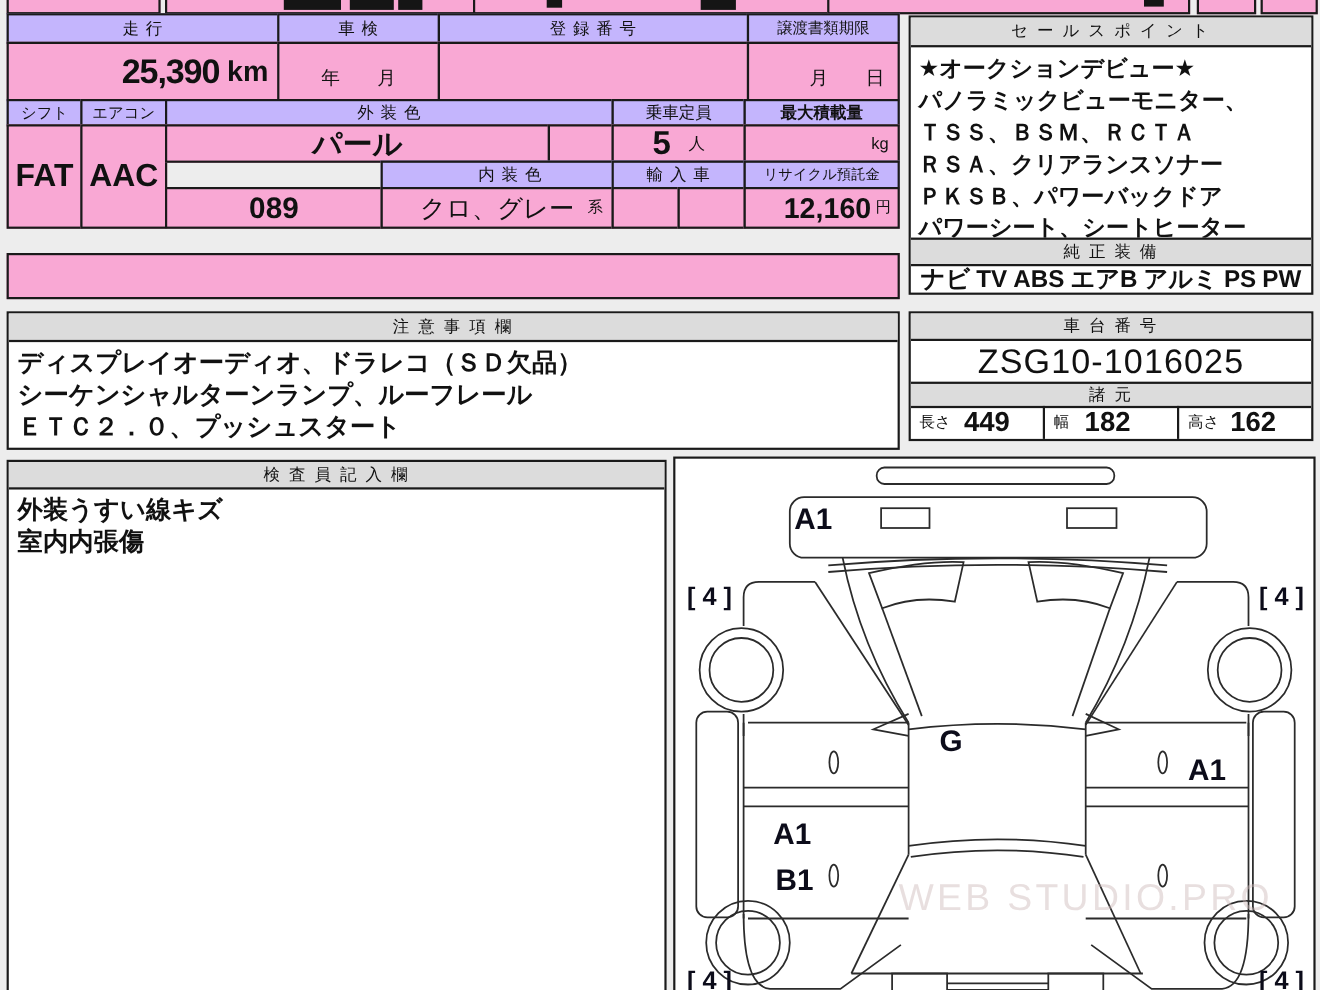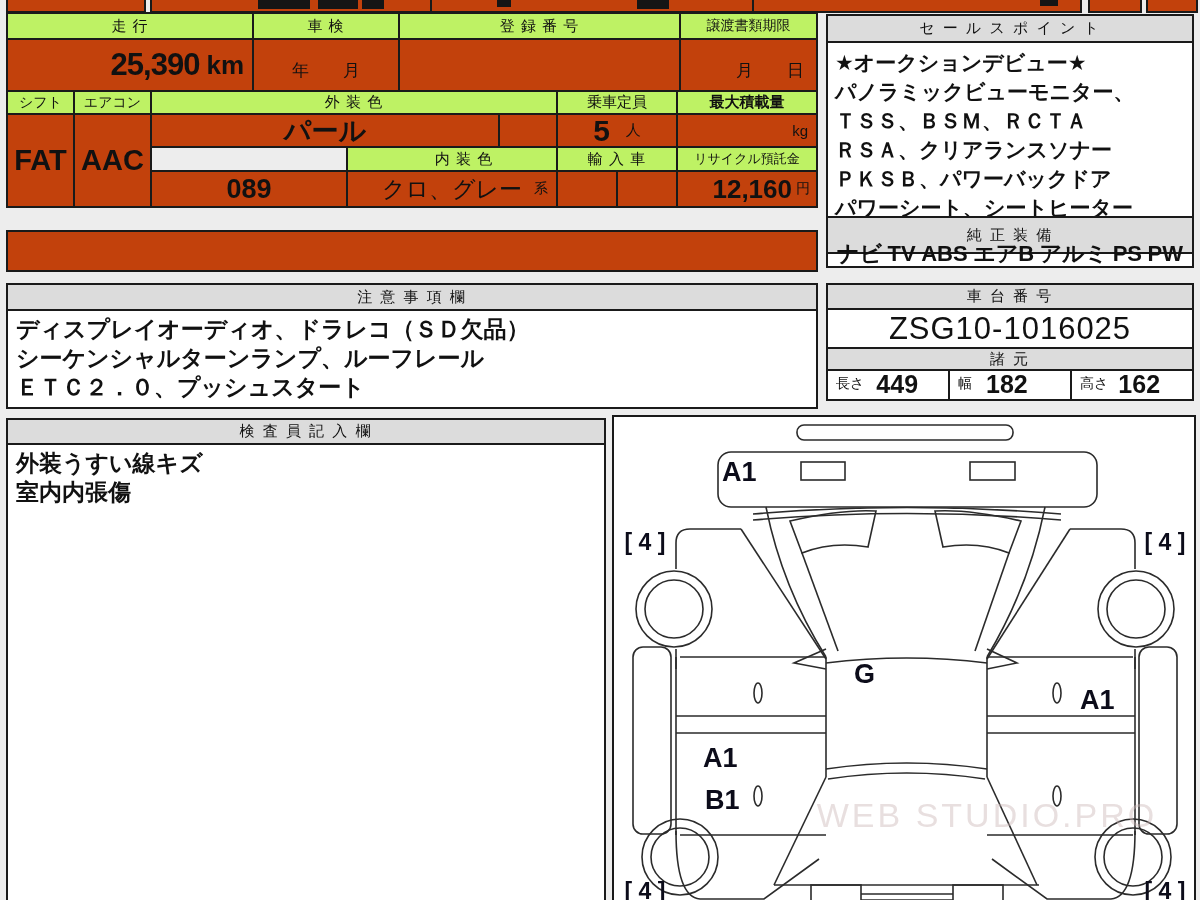--- a/index.html
+++ b/index.html
@@ -1,20 +1,20 @@
 <!DOCTYPE html>
 <html><head>
 <meta charset="utf-8">
 <style>
   html,body{margin:0;padding:0;}
   #sheet{position:relative;width:1200px;height:900px;background:#ededed;overflow:hidden;
          font-family:"Liberation Sans","DejaVu Sans",sans-serif;color:#111;}
-  .c{position:absolute;box-sizing:border-box;border:2px solid #1a1a1a;background:#c2410c;
+  .c{position:absolute;box-sizing:border-box;border:2px solid #1a1a1a;background:#f9a8d4;
      display:flex;align-items:center;justify-content:center;}
-  .hdr{background:#bef264;font-size:15px;letter-spacing:1px;}
+  .hdr{background:#c4b5fd;font-size:15px;letter-spacing:1px;}
   .box{position:absolute;box-sizing:border-box;border:2px solid #1a1a1a;background:#fff;}
   .bar{position:absolute;left:0;right:0;box-sizing:border-box;background:#dcdcdc;
        border-bottom:2px solid #1a1a1a;display:flex;align-items:center;justify-content:center;
        font-size:15px;letter-spacing:2px;}
   .txtblock{position:absolute;left:0;right:0;box-sizing:border-box;font-weight:bold;}
   .txtblock div{white-space:nowrap;}
   .smudge{position:absolute;top:0;height:9px;background:#151515;}
   .val-lg{font-size:27px;font-weight:bold;}
   svg text{font-family:"Liberation Sans","DejaVu Sans",sans-serif;}
 </style>
@@ -92,21 +92,21 @@
   <div class="box" style="left:826px;top:14px;width:368px;height:254px;">
     <div class="bar" style="top:0;height:27px;">セ ー ル ス ポ イ ン ト</div>
     <div class="txtblock" style="top:29px;padding:3px 7px;font-size:21px;line-height:29px;">
       <div>★オークションデビュー★</div>
       <div>パノラミックビューモニター、</div>
       <div>ＴＳＳ、ＢＳＭ、ＲＣＴＡ</div>
       <div>ＲＳＡ、クリアランスソナー</div>
       <div>ＰＫＳＢ、パワーバックドア</div>
       <div>パワーシート、シートヒーター</div>
     </div>
-    <div class="bar" style="top:200px;height:38px;border-top:2px solid #1a1a1a;text-align:center;">純 正 装 備</div>
+    <div class="bar" style="top:200px;height:26px;border-top:2px solid #1a1a1a;text-align:center;">純 正 装 備</div>
     <div style="position:absolute;left:0;right:0;top:226px;bottom:0;display:flex;align-items:center;justify-content:space-between;padding:0 9px;font-weight:bold;font-size:22px;">
       <span>ナビ</span>
       <span>TV</span>
       <span>ABS</span>
       <span>エアB</span>
       <span>アルミ</span>
       <span>PS</span>
       <span>PW</span>
     </div>
   </div>

